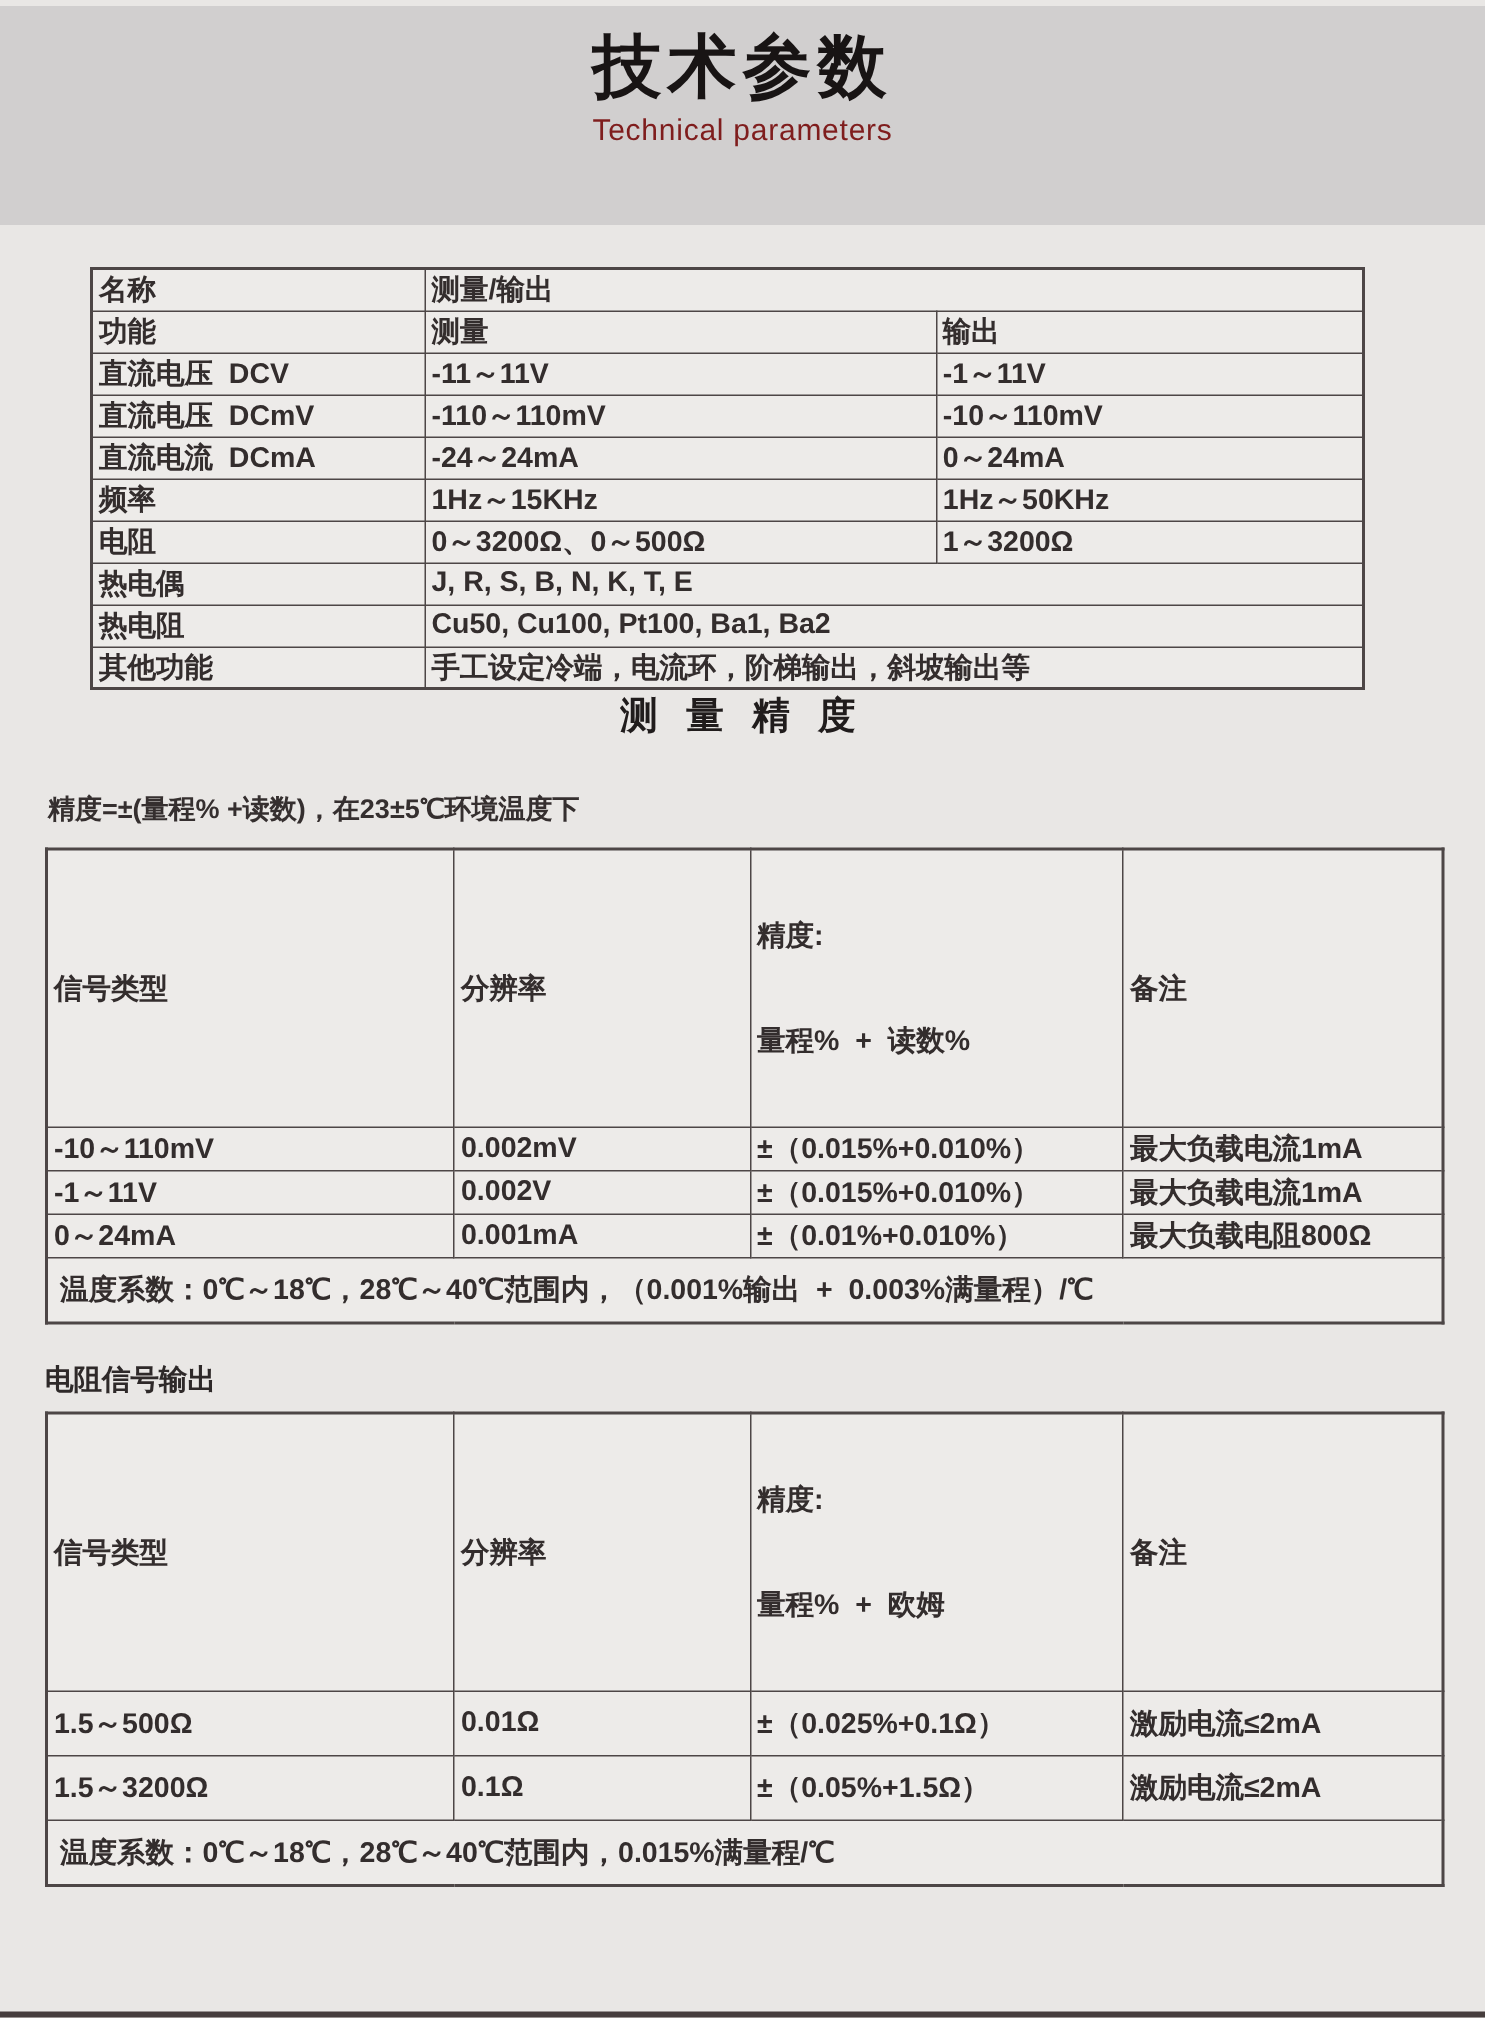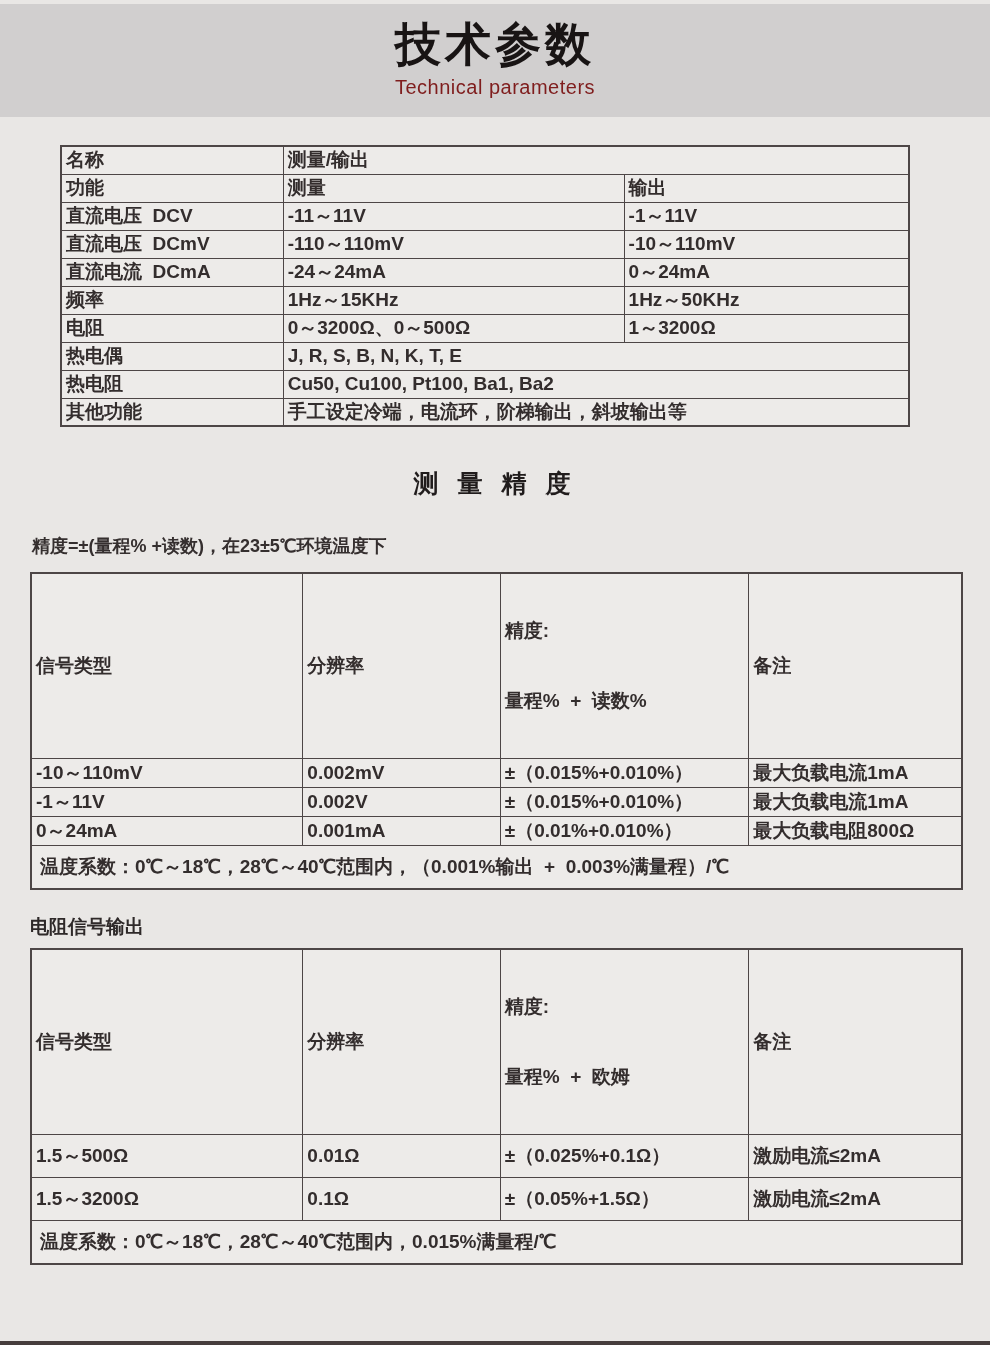--- a/index.html
+++ b/index.html
@@ -10,21 +10,21 @@
     font-family:"Liberation Sans", sans-serif;
     color:#2e2929;
     position:relative;
     overflow:hidden;
   }
   .page { position:relative; width:990px; height:1345px; }
 
   
   .banner {
     margin-top:4px;
-    height:113px;
+    height:146px;
     background:#d1cfcf;
     text-align:center;
   }
   .banner .main-title {
     font-size:46px;
     font-weight:bold;
     letter-spacing:4px;
     padding-top:10px;
     color:#181414;
   }
@@ -40,21 +40,20 @@
     font-size:23px;
     font-weight:bold;
     margin-top:32px;
     color:#262121;
   }
   .accuracy-title {
     text-align:center;
     font-size:25px;
     font-weight:bold;
     letter-spacing:6px;
-    margin-top:40px;
     color:#201c1c;
   }
 
   table {
     border-collapse:collapse;
     table-layout:fixed;
     background:#edebe9;
   }
   table, td {
     border:1px solid #4d4646;

